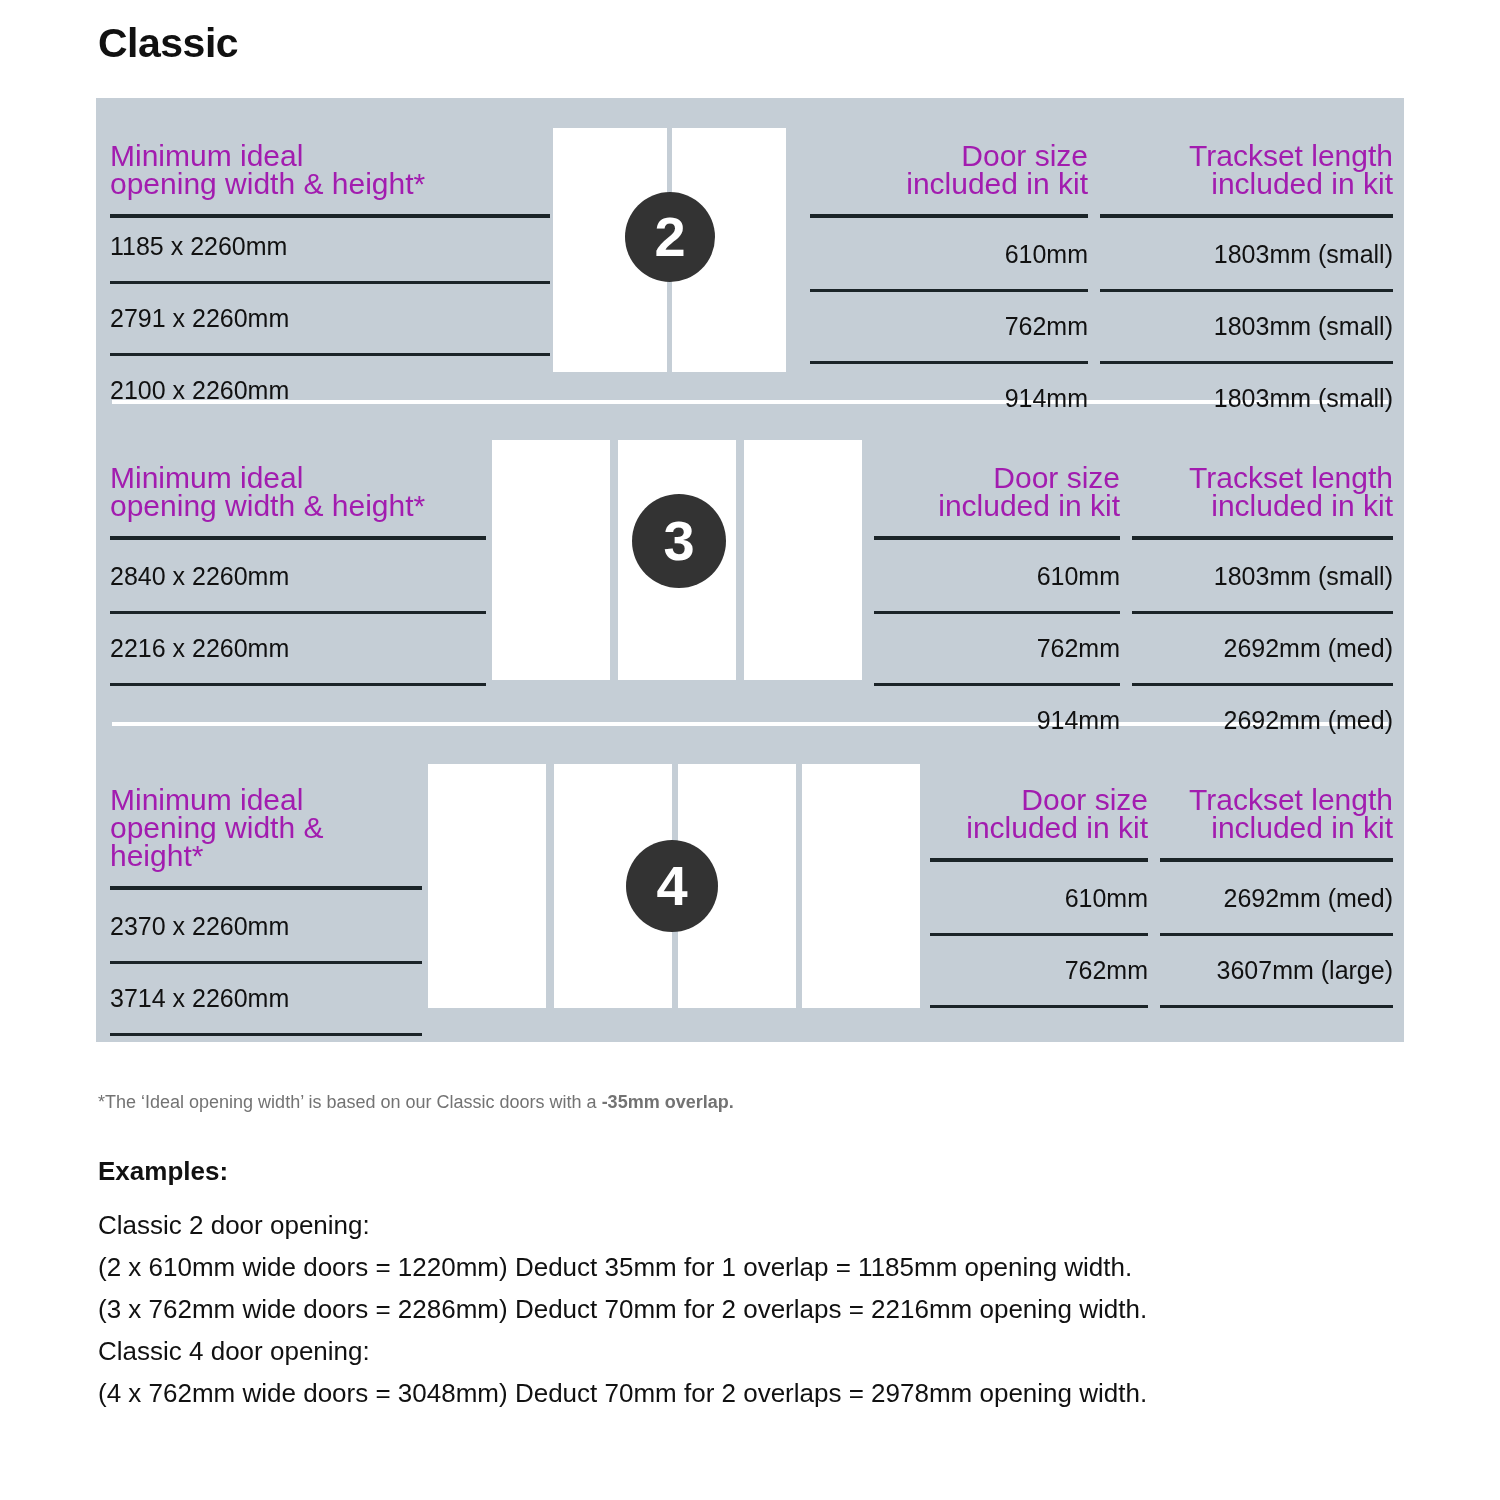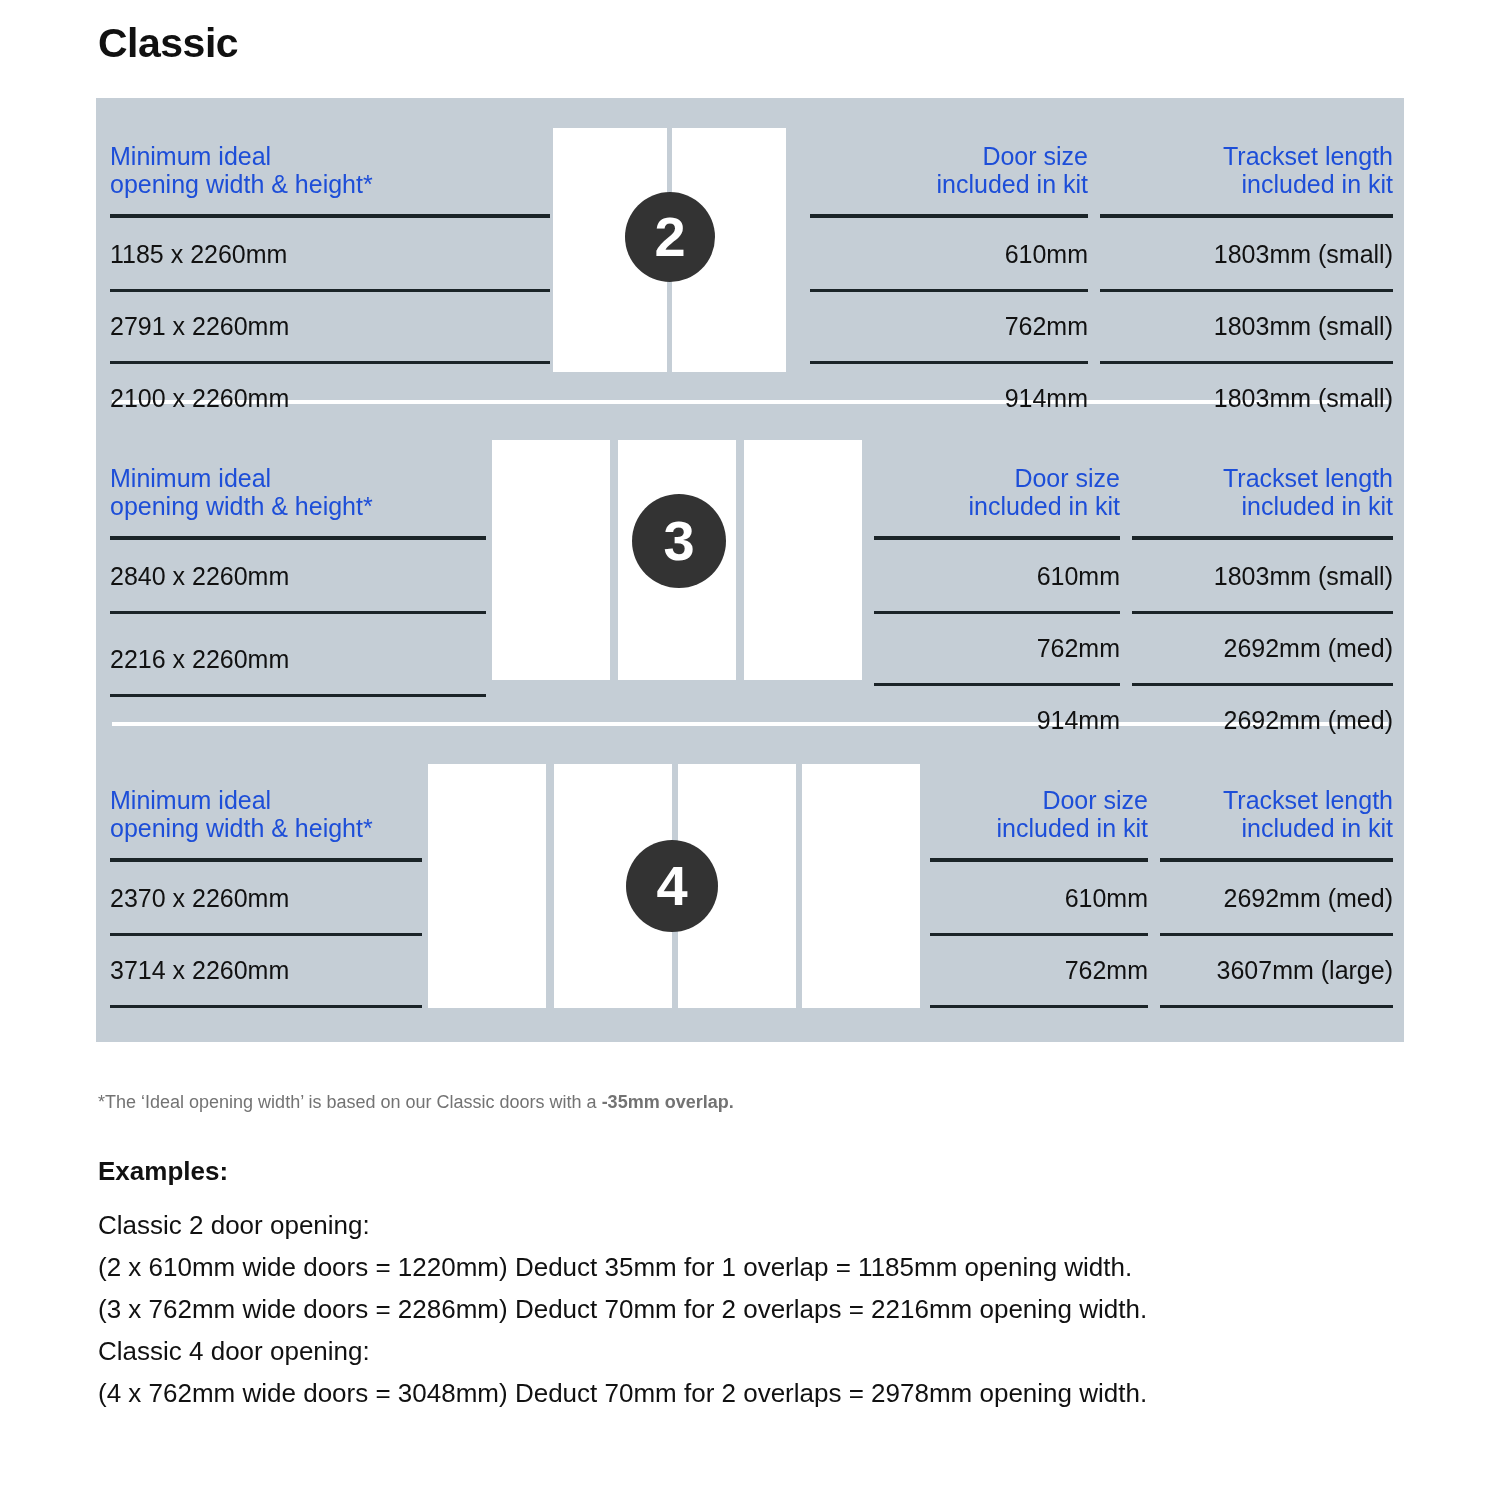--- a/index.html
+++ b/index.html
@@ -56,24 +56,24 @@
     background: #ffffff;
   }
   .divider-1 { top: 302px; }
   .divider-2 { top: 624px; }
 
   
   .col {
     position: absolute;
   }
   .col-head {
-    font-size: 25px;
+    font-size: 30px;
     line-height: 28px;
     font-weight: 400;
-    color: #1d4ed8;
+    color: #a21caf;
     white-space: pre-line;
   }
   .rule {
     background: #1b2428;
     width: 100%;
   }
   .rule-thick { height: 4px; }
   .rule-thin  { height: 3px; }
 
   .row-val {
@@ -162,21 +162,21 @@
 
   <div class="section-divider divider-1"></div>
   <div class="section-divider divider-2"></div>
 
   <div class="section section-1">
 
     <div class="col col-left" style="left:14px; top:44px; width:440px;">
       <div class="col-head">Minimum ideal
 opening width &amp; height*</div>
       <div class="rule rule-thick" style="margin-top:16px;"></div>
-      <div class="row-val" style="margin-top:24px;">1185 x 2260mm</div>
+      <div class="row-val" style="margin-top:16px;">1185 x 2260mm</div>
       <div class="rule rule-thin" style="margin-top:22px;"></div>
       <div class="row-val" style="margin-top:22px;">2791 x 2260mm</div>
       <div class="rule rule-thin" style="margin-top:22px;"></div>
       <div class="row-val" style="margin-top:22px;">2100 x 2260mm</div>
     </div>
 
     <div class="doors" style="left:457px; top:30px; width:233px; height:244px;">
       <div class="door-panel" style="width:114px;"></div>
       <div class="door-gap" style="width:5px;"></div>
       <div class="door-panel" style="width:114px;"></div>
@@ -208,21 +208,21 @@
   </div>
 
   <div class="section section-2">
 
     <div class="col col-left" style="left:14px; top:44px; width:376px;">
       <div class="col-head">Minimum ideal
 opening width &amp; height*</div>
       <div class="rule rule-thick" style="margin-top:16px;"></div>
       <div class="row-val" style="margin-top:24px;">2840 x 2260mm</div>
       <div class="rule rule-thin" style="margin-top:22px;"></div>
-      <div class="row-val" style="margin-top:33px;">2216 x 2260mm</div>
+      <div class="row-val" style="margin-top:22px;">2216 x 2260mm</div>
       <div class="rule rule-thin" style="margin-top:22px;"></div>
     </div>
 
     <div class="doors" style="left:396px; top:20px; width:370px; height:240px;">
       <div class="door-panel" style="width:118px;"></div>
       <div class="door-gap" style="width:8px;"></div>
       <div class="door-panel" style="width:118px;"></div>
       <div class="door-gap" style="width:8px;"></div>
       <div class="door-panel" style="width:118px;"></div>
     </div>

